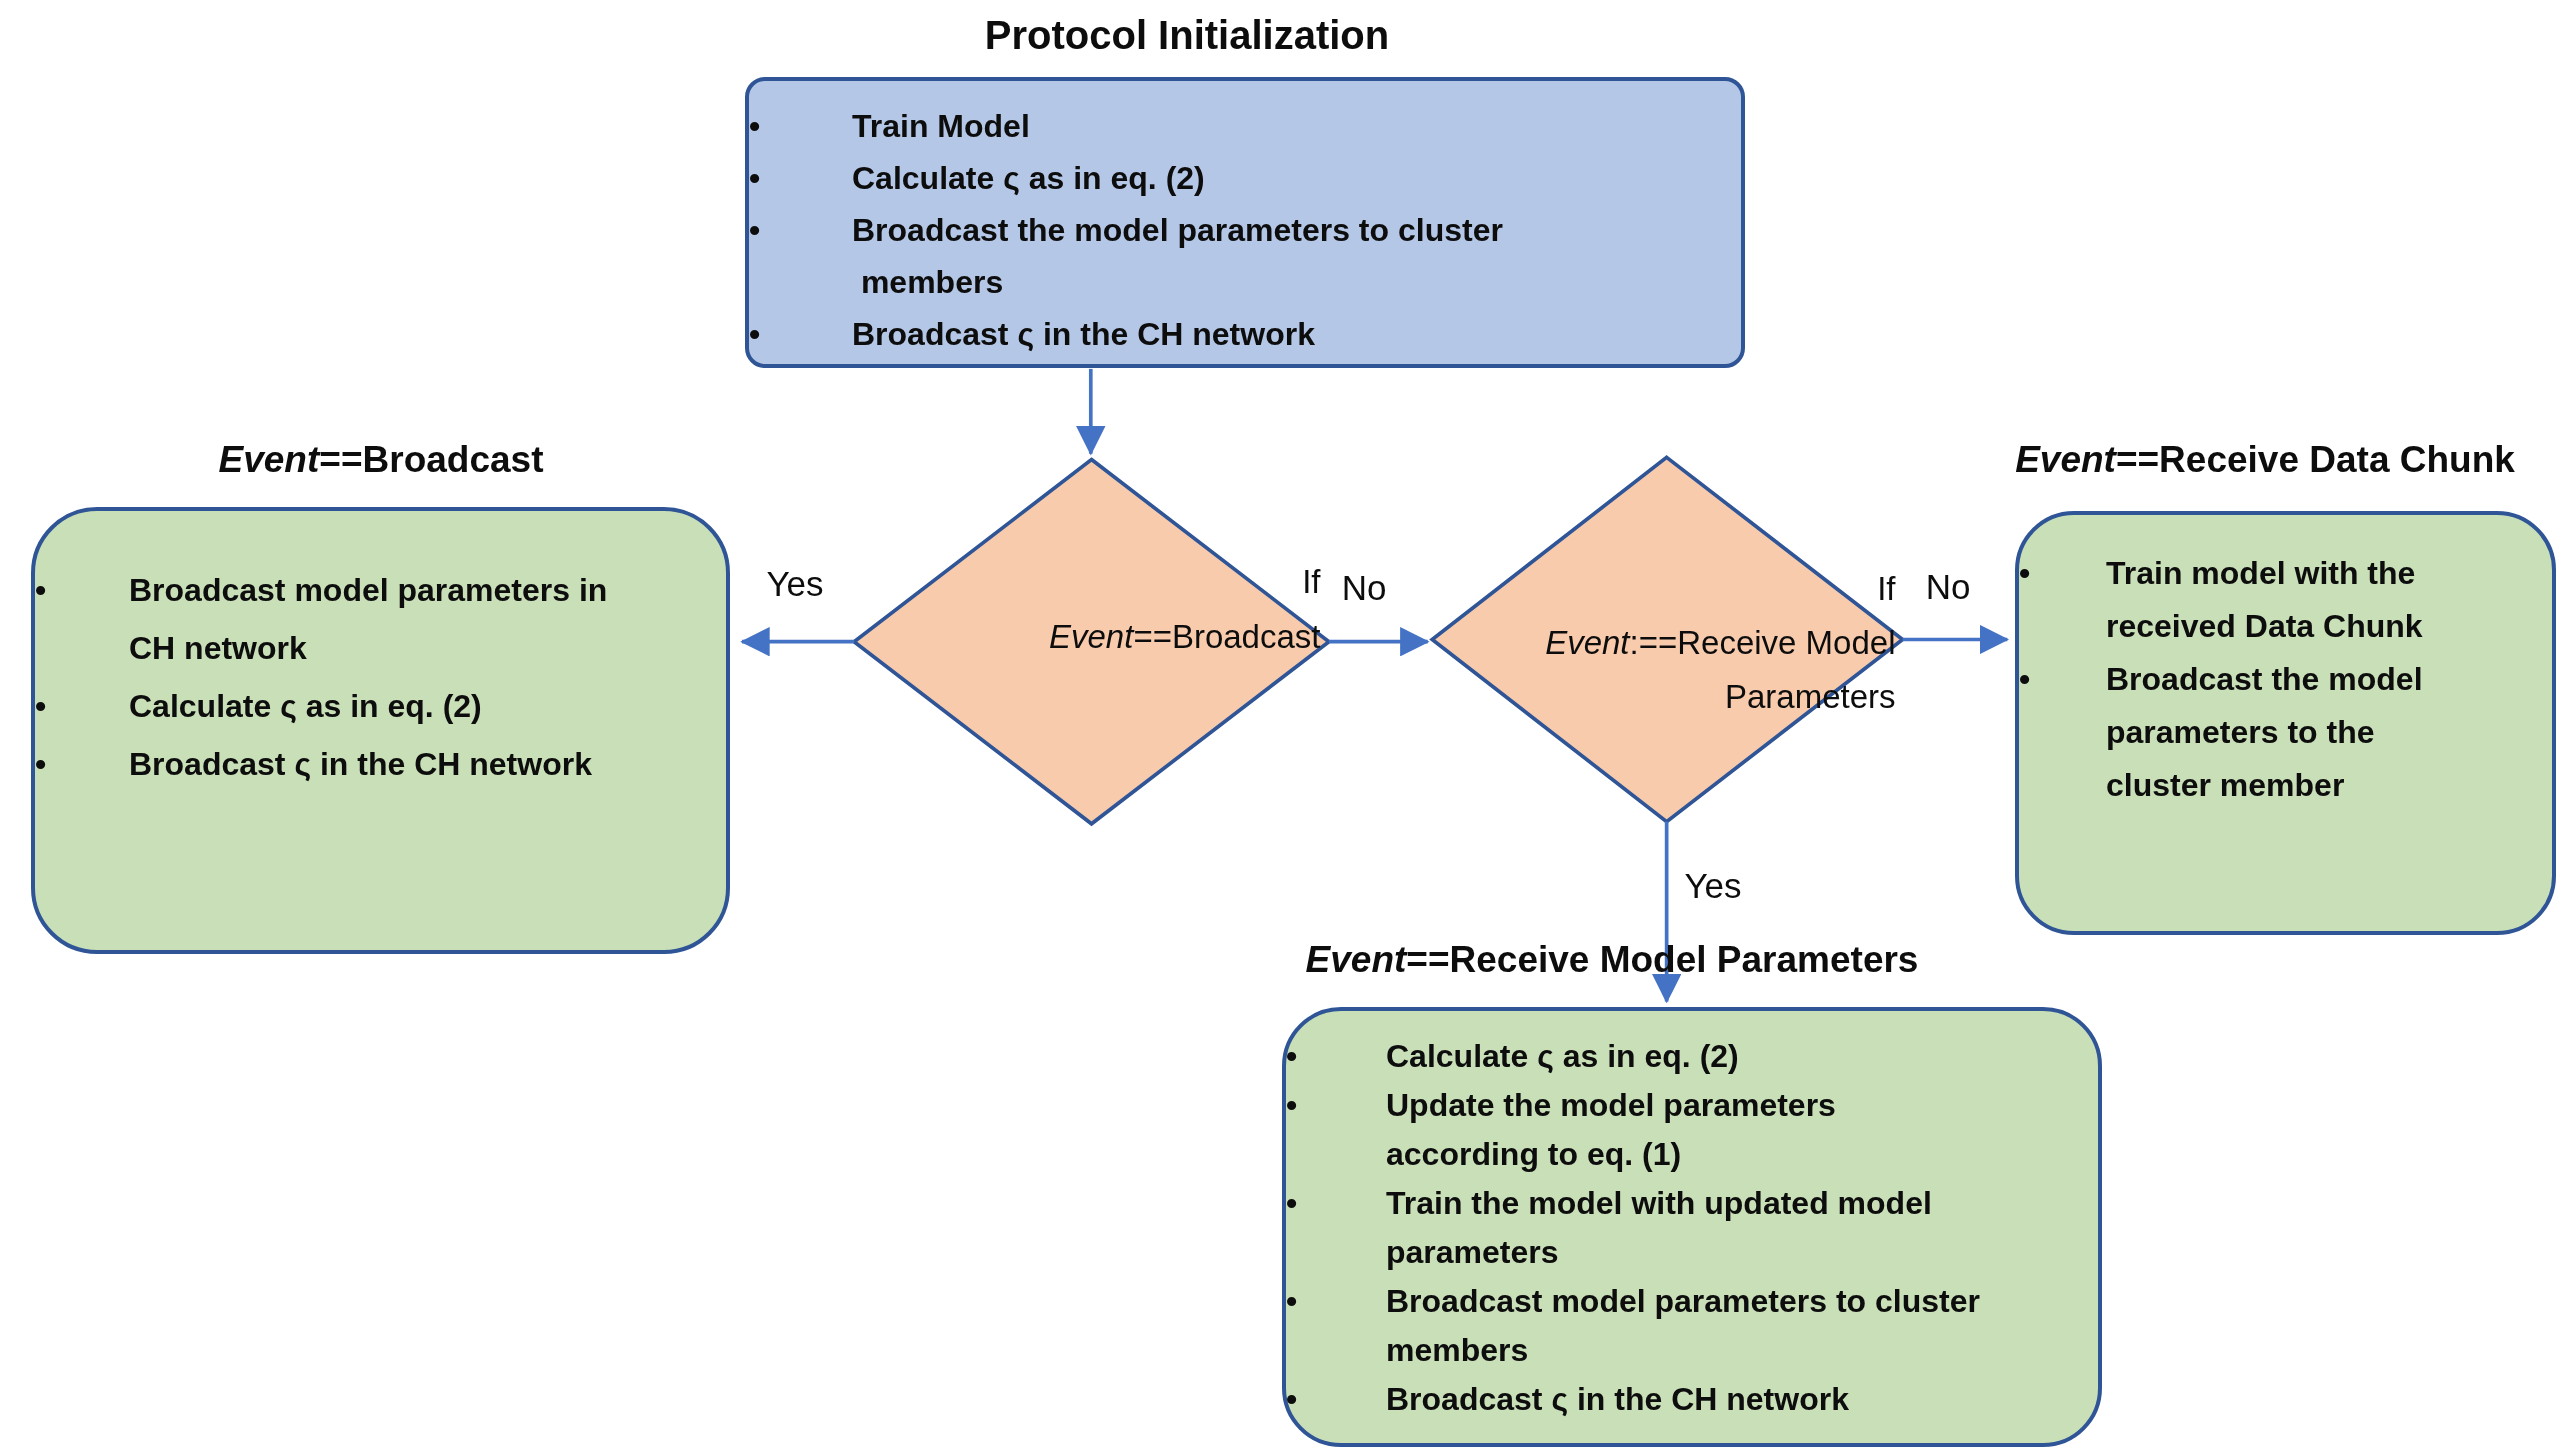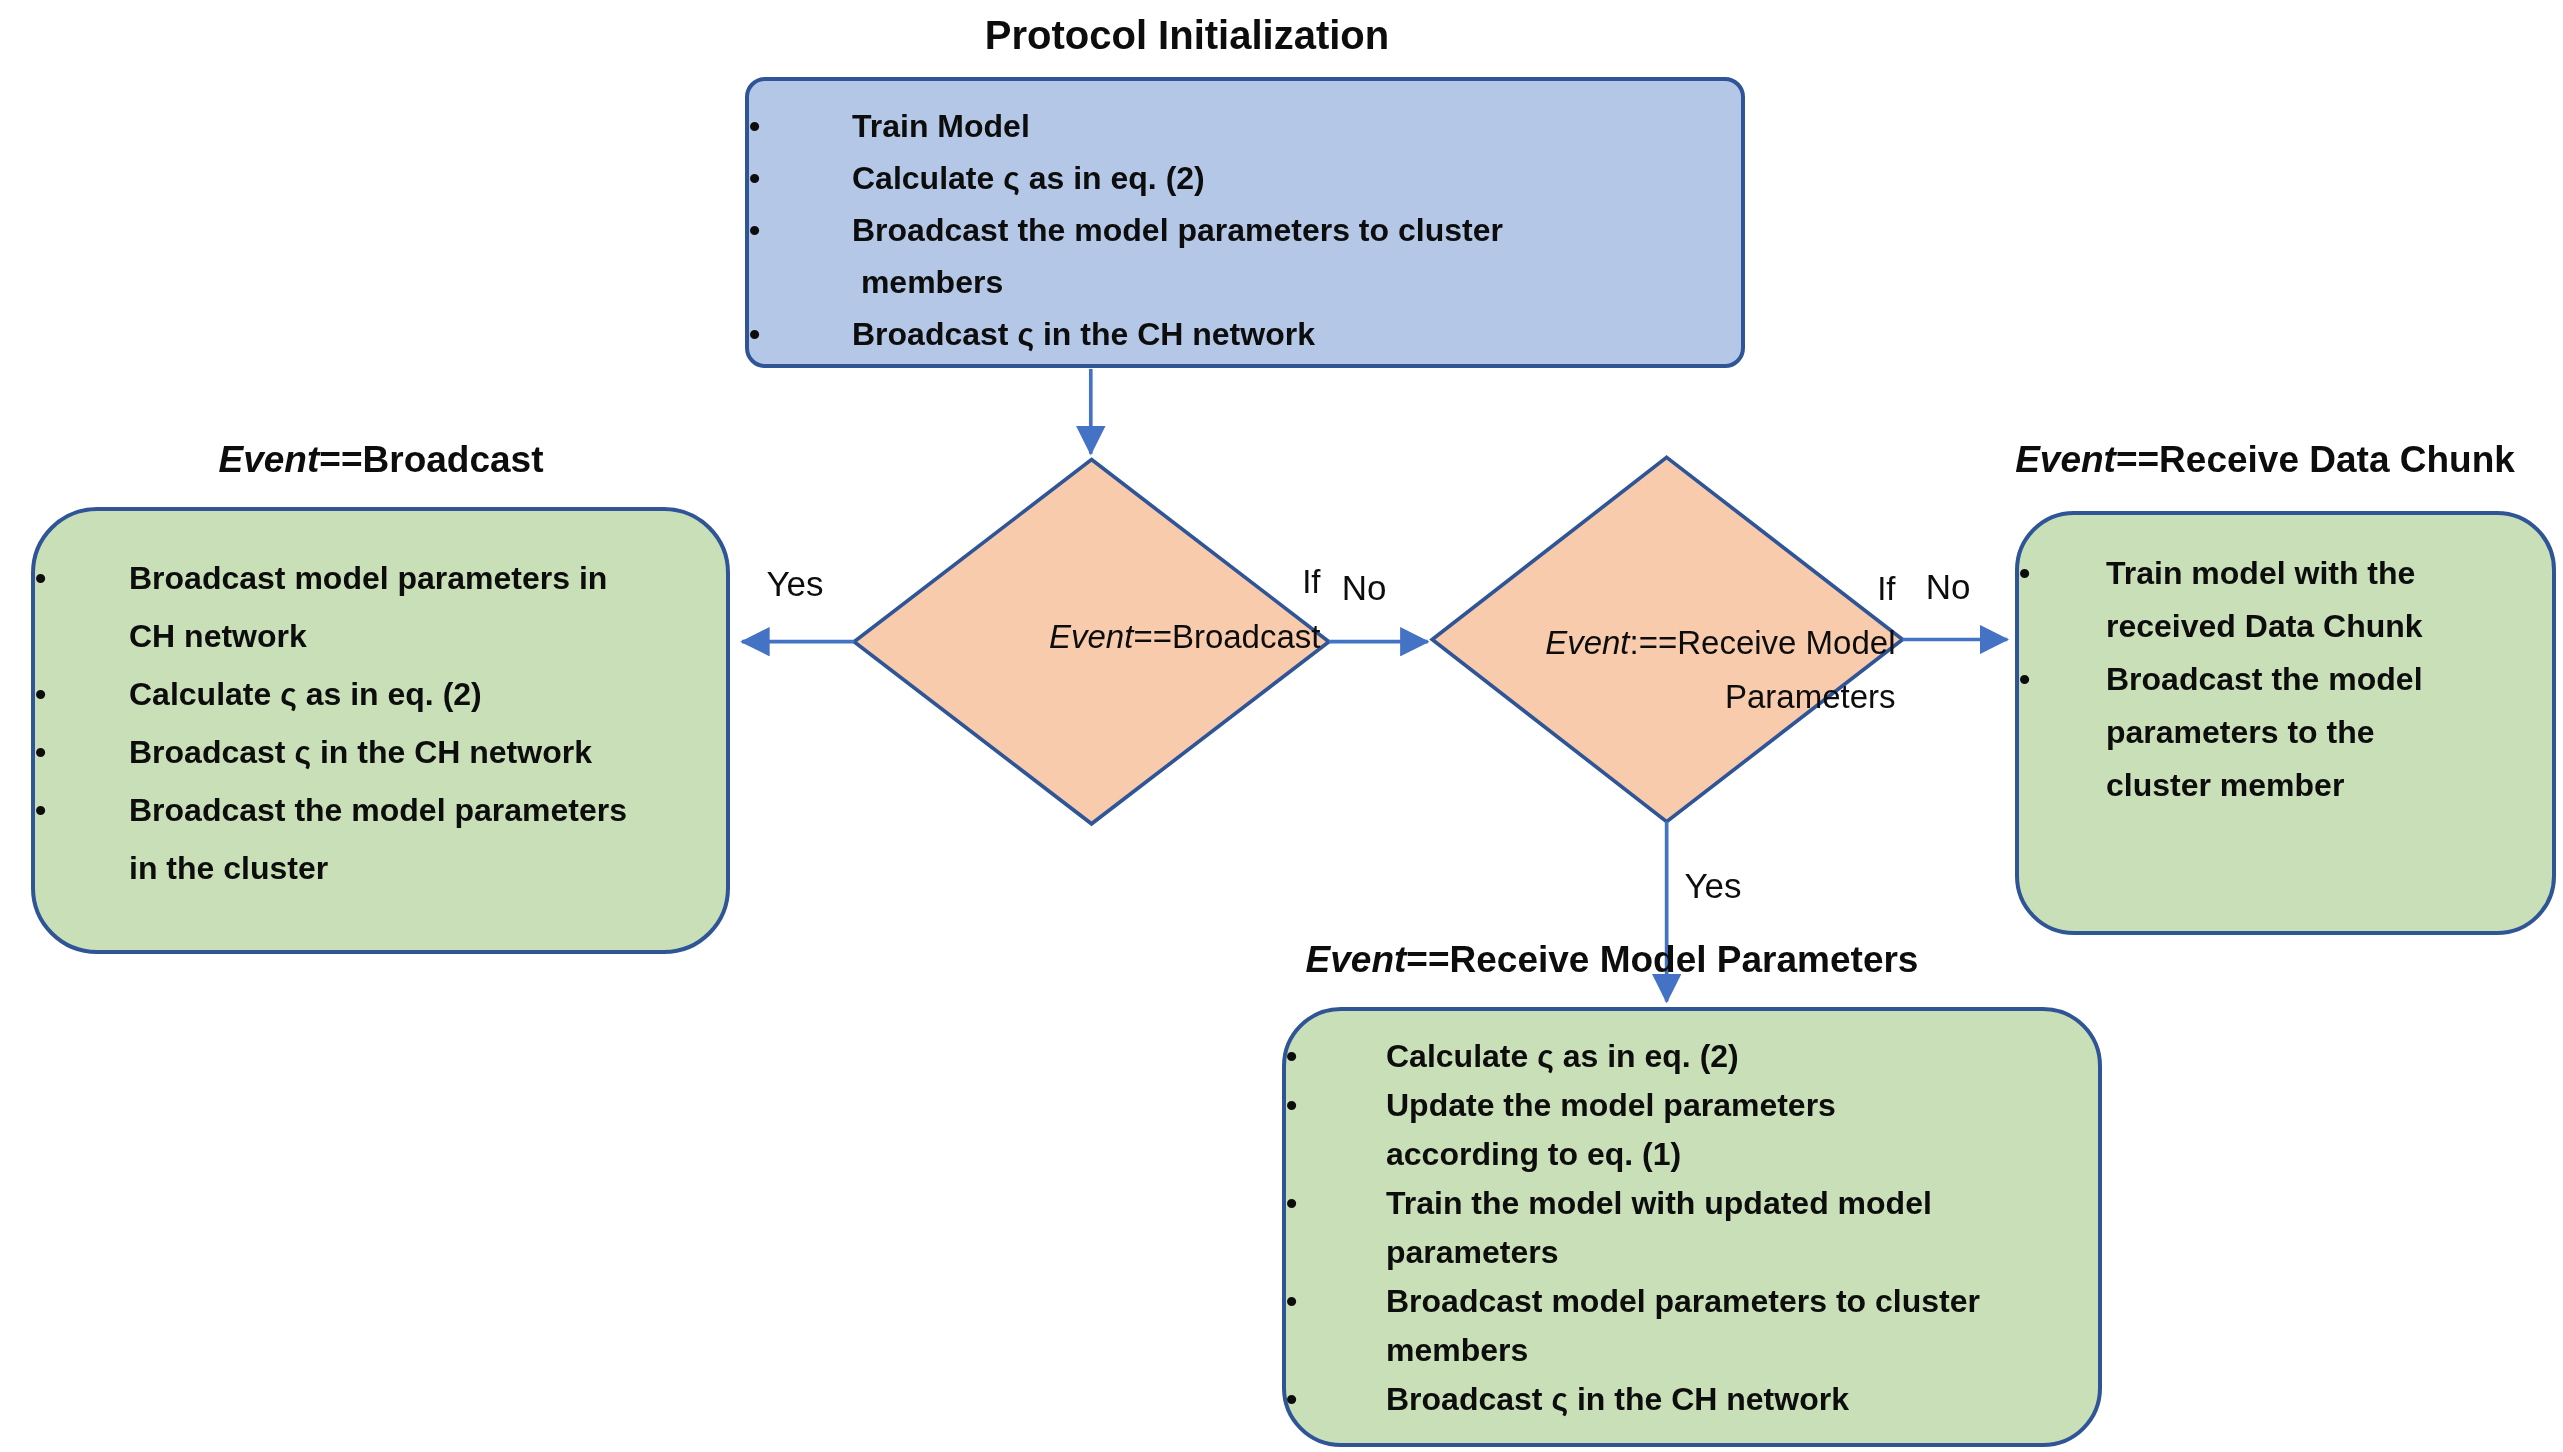--- a/index.html
+++ b/index.html
@@ -25,21 +25,21 @@
   .box{
     position:absolute;z-index:1;box-sizing:border-box;
     border:4.4px solid var(--shape-border);
   }
   .blue-box{
     left:730px;top:77px;width:1000px;height:291px;border-radius:20px;
     background:var(--blue-fill);padding-top:19px;
   }
   .left-box{
     left:16px;top:507px;width:699px;height:447px;border-radius:66px;
-    background:var(--green-fill);padding-top:38px;
+    background:var(--green-fill);padding-top:50px;
   }
   .right-box{
     left:2000px;top:511px;width:541px;height:424px;border-radius:59px;
     background:var(--green-fill);padding-top:32px;
   }
   .bottom-box{
     left:1267px;top:1007px;width:820px;height:440px;border-radius:59px;
     background:var(--green-fill);padding-top:20.6px;
   }
 
@@ -133,22 +133,20 @@
   </div>
 
   <div class="title section-title left-title"><span class="ev">Event</span><span>==Broadcast</span></div>
 
   <div class="box left-box">
     <ul class="bullets">
         <li>Broadcast model parameters in
 CH network</li>
         <li>Calculate ς as in eq. (2)</li>
         <li>Broadcast ς in the CH network</li>
-        <li>Broadcast the model parameters
-in the cluster</li>
       </ul>
   </div>
 
   <div class="title section-title right-title"><span class="ev">Event</span><span>==Receive Data Chunk</span></div>
 
   <div class="box right-box">
     <ul class="bullets">
         <li>Train model with the
 received Data Chunk</li>
         <li>Broadcast the model

